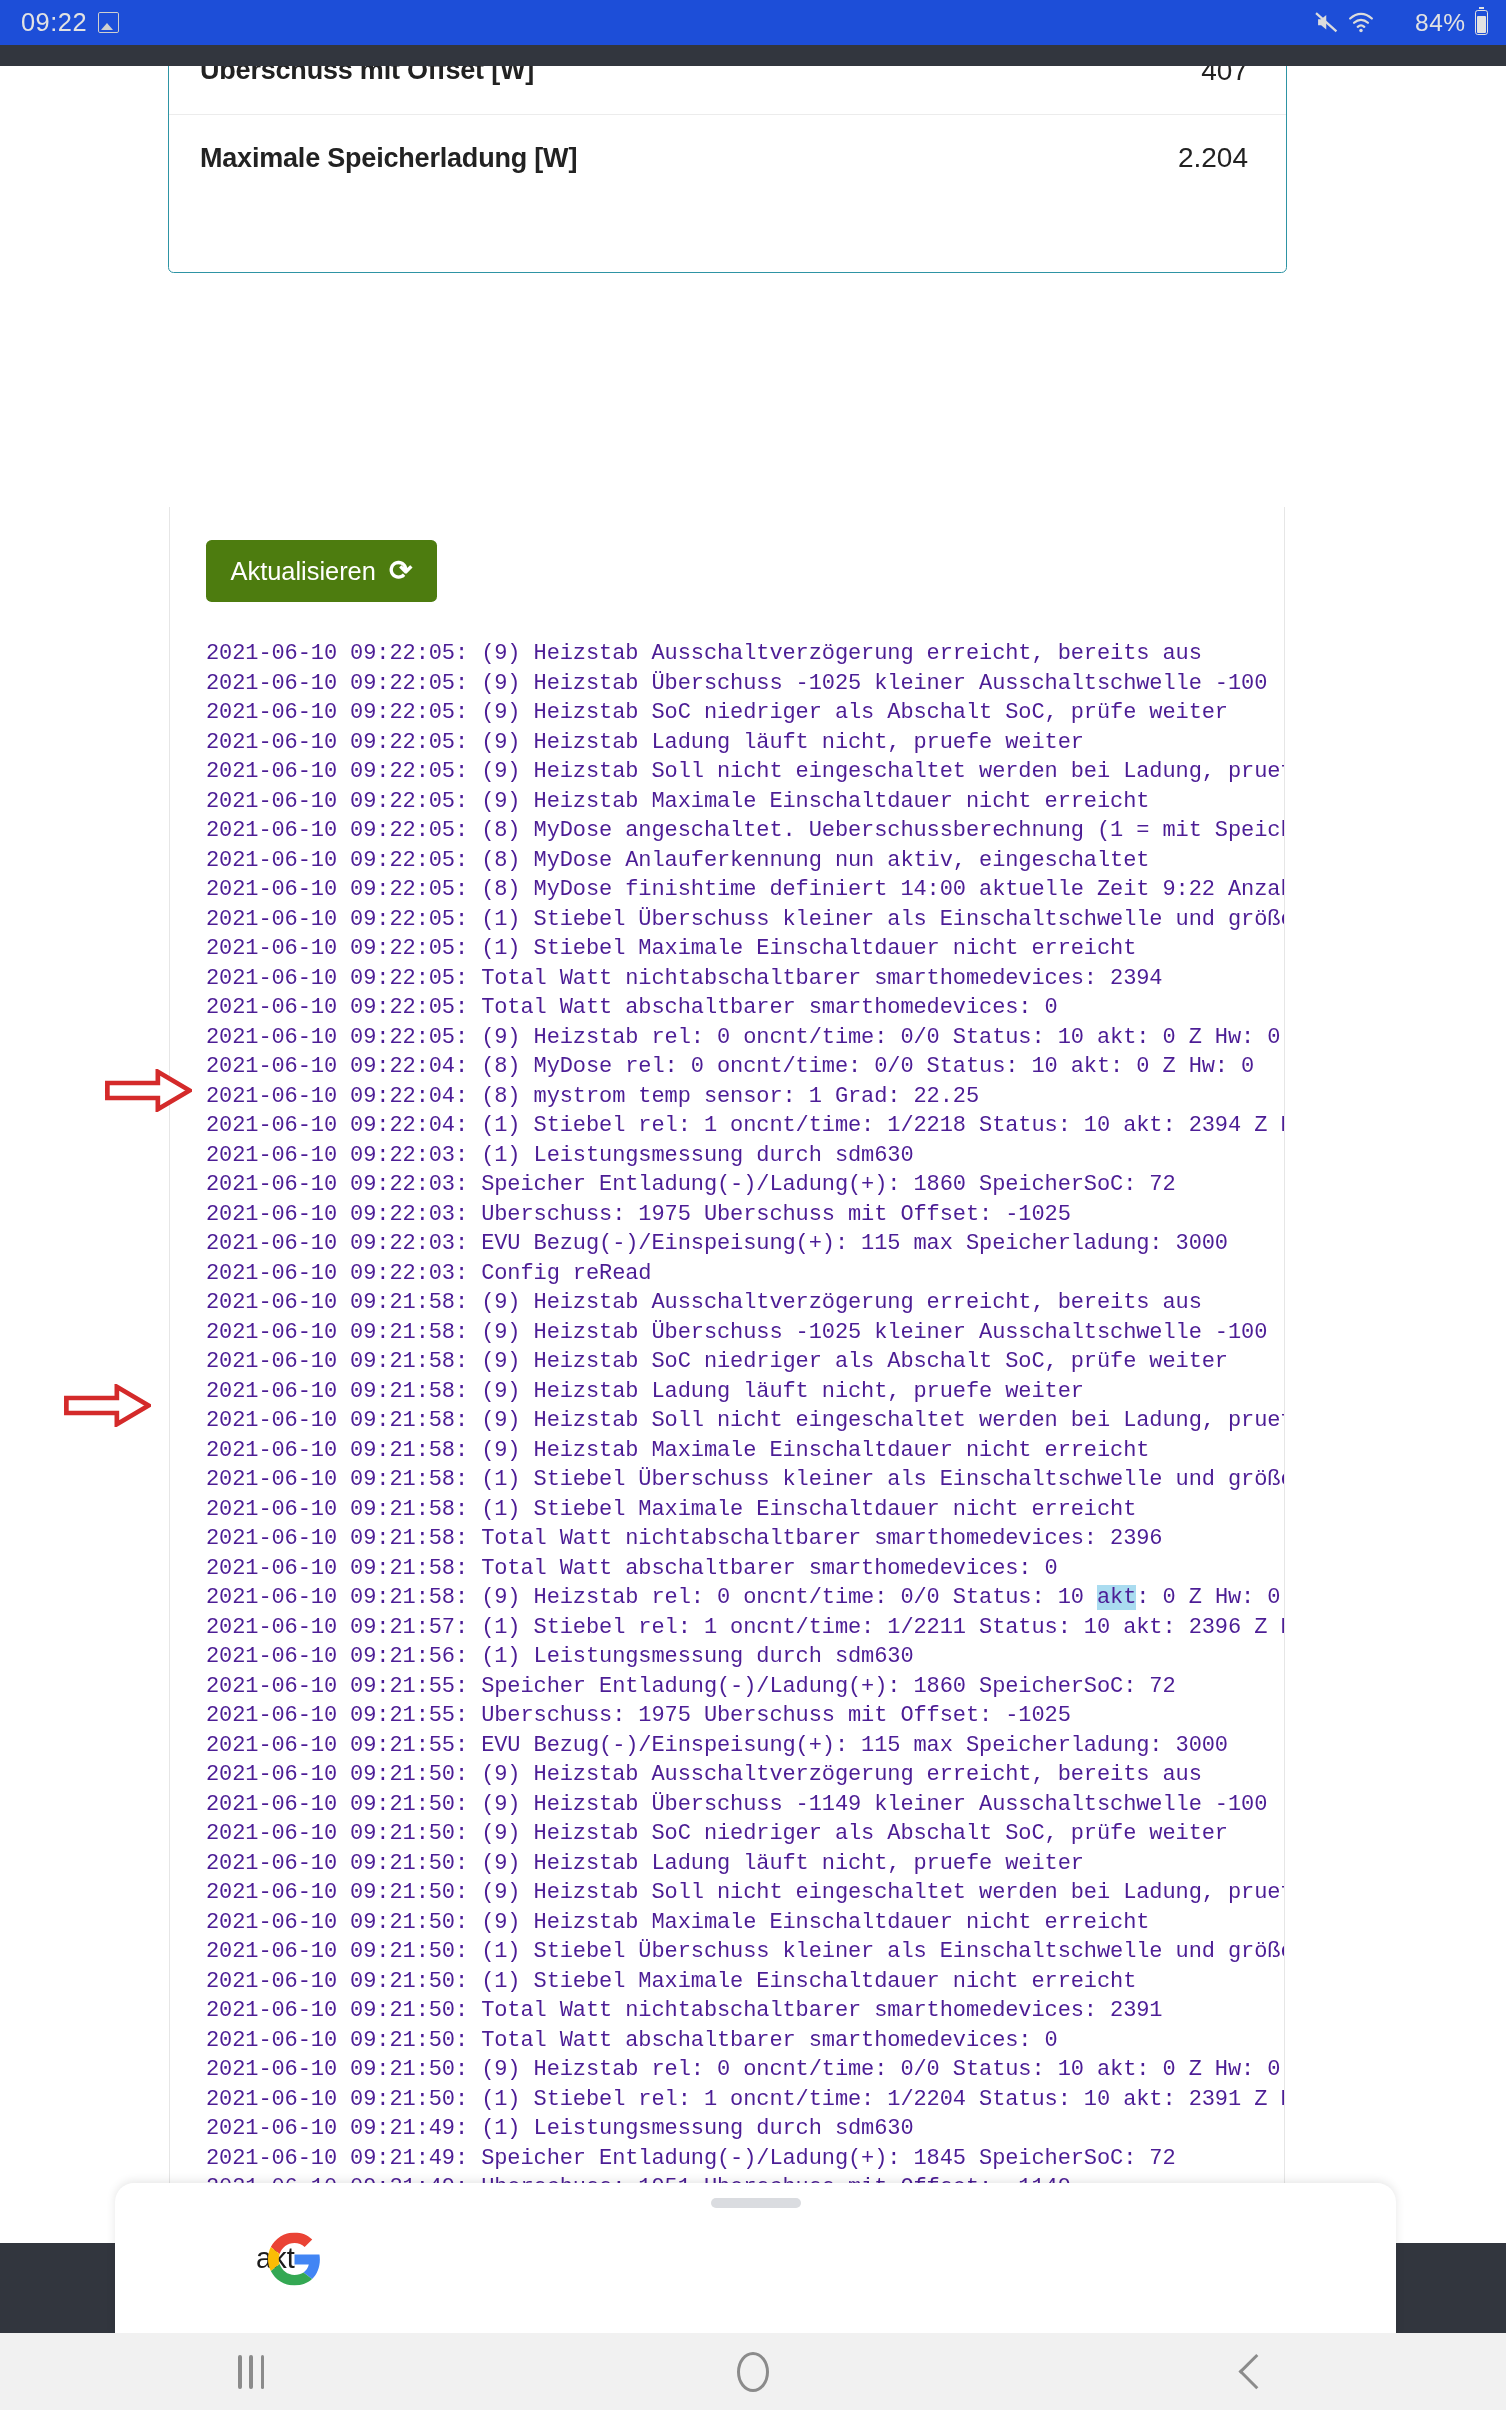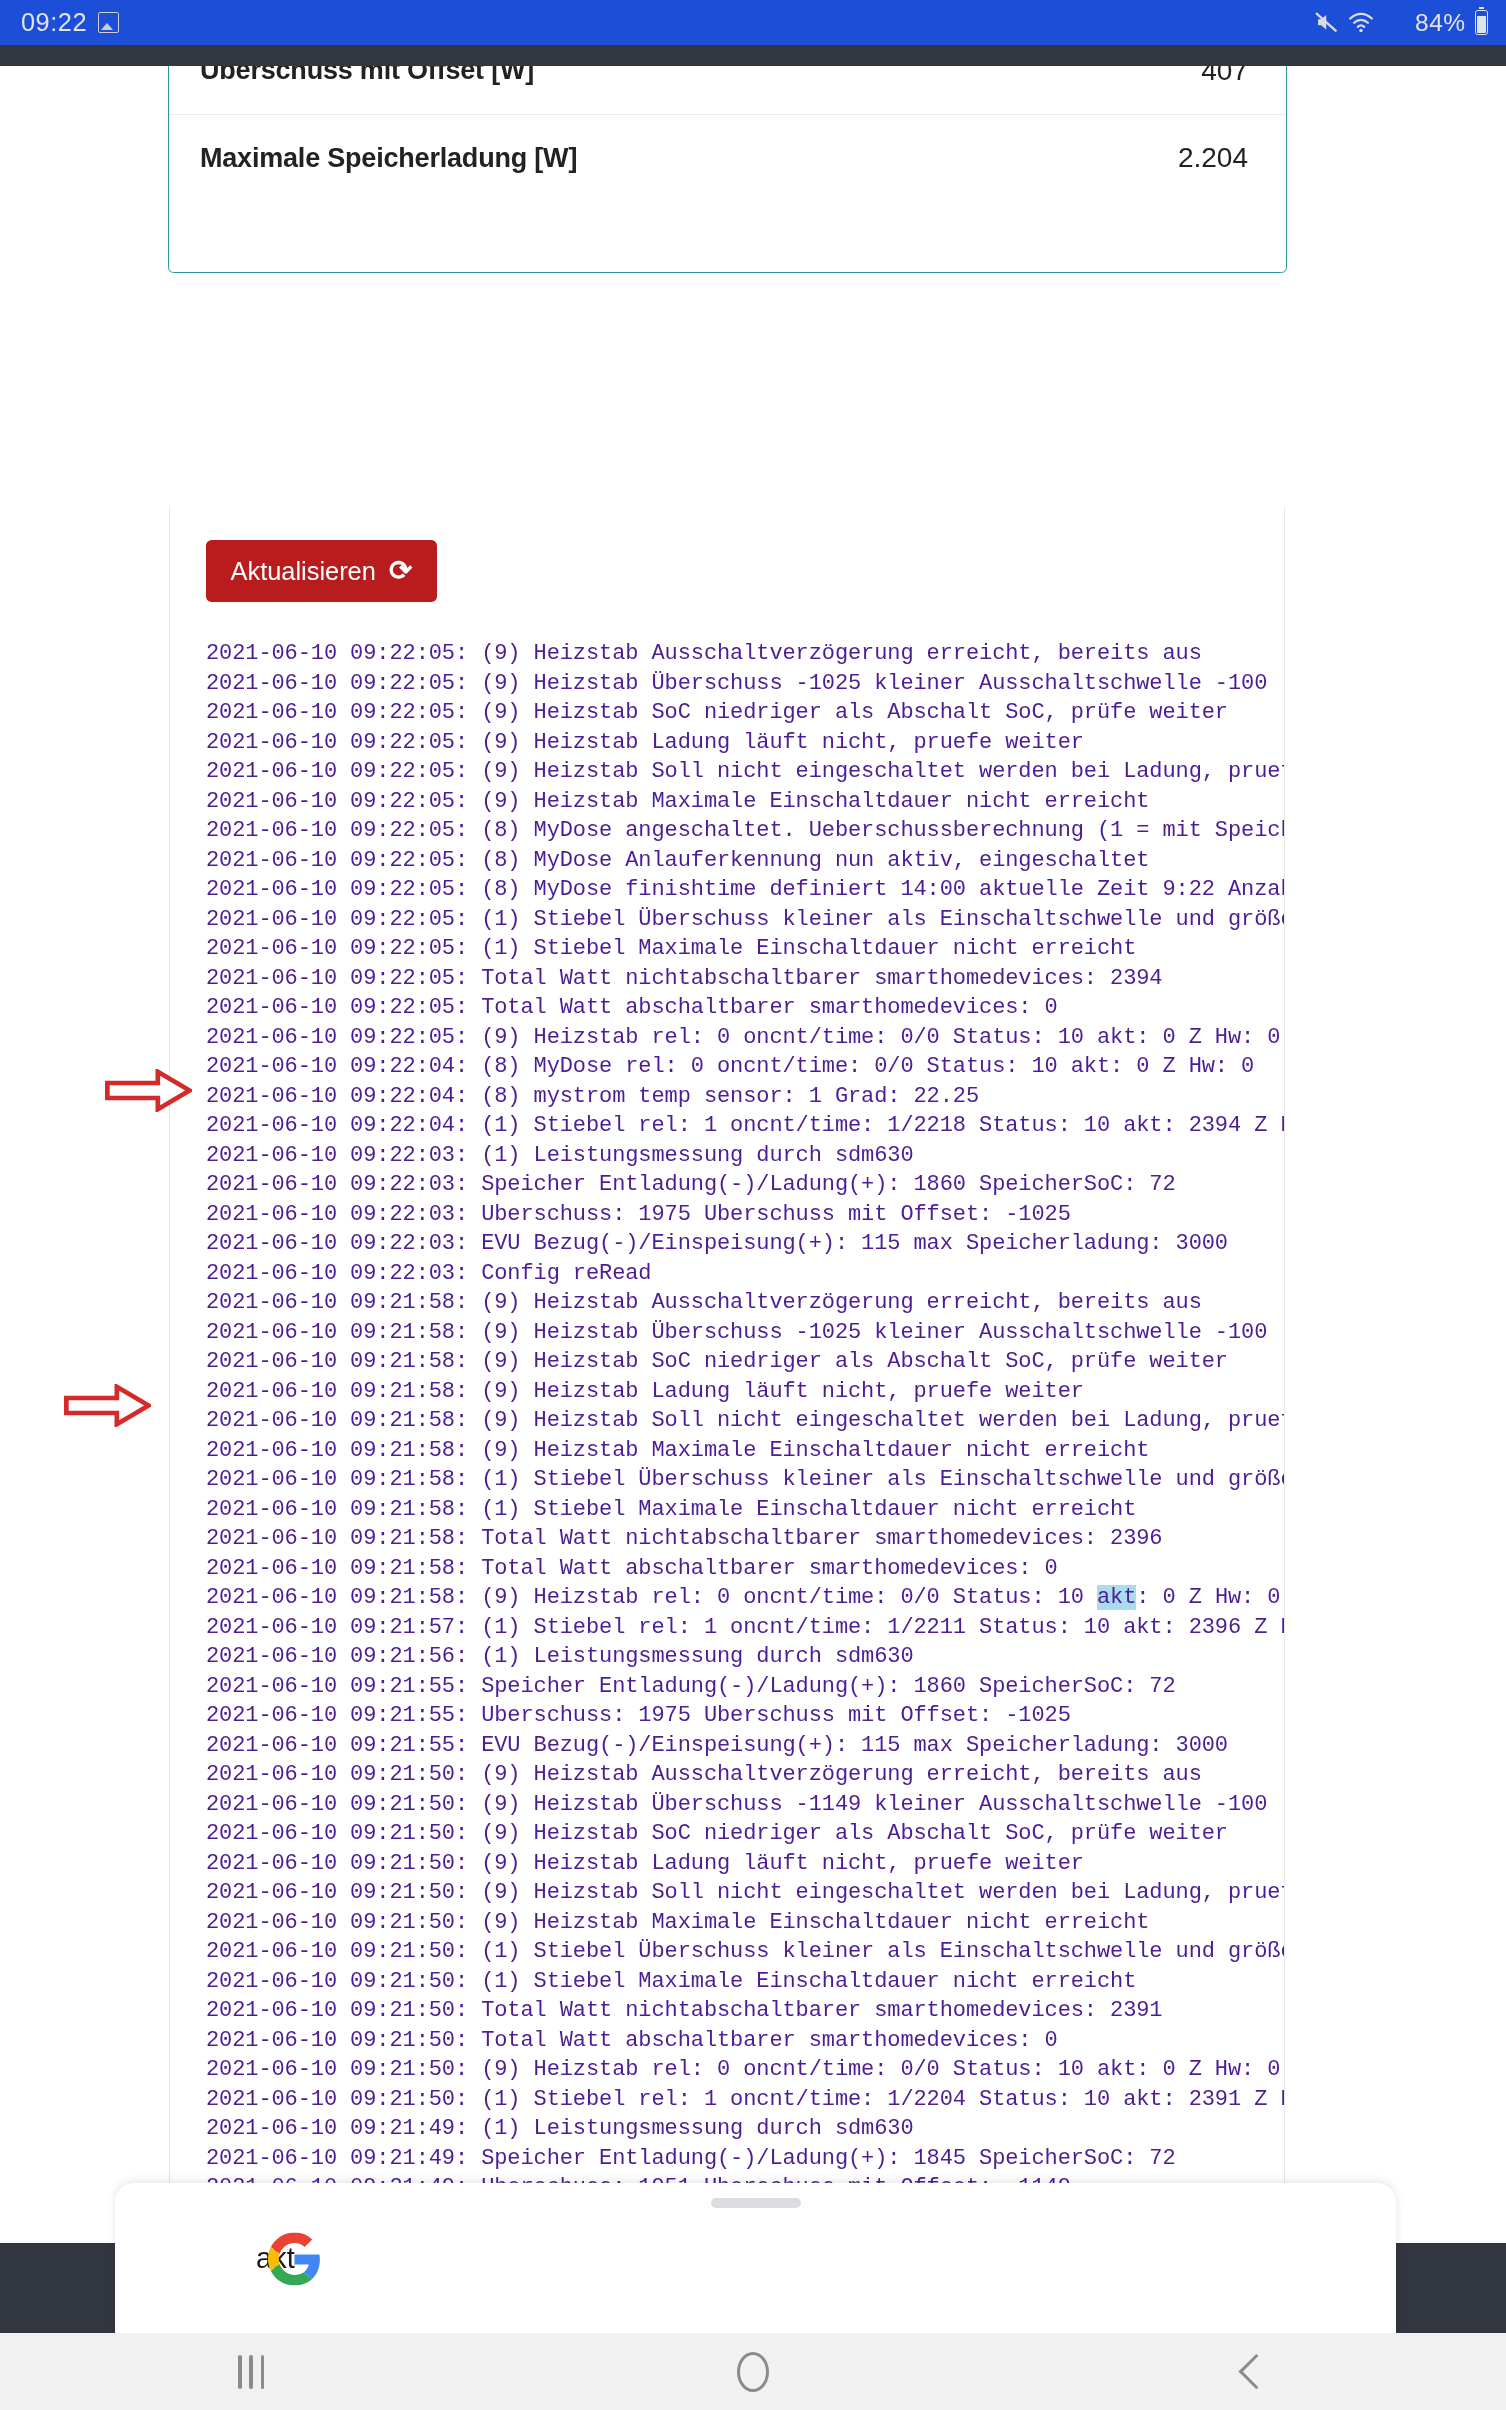--- a/index.html
+++ b/index.html
@@ -93,21 +93,21 @@
   .acc-toggle.minus::before { display:none; }
 
   
   .log-body {
     position:absolute; left:169px; top:441px; width:1116px; height:1716px;
     background:#fff; border-left:1.9px solid #e6e6e6; border-right:1.9px solid #e6e6e6;
     overflow:hidden;
   }
   .btn-refresh {
     position:absolute; left:36px; top:33px;
-    background:#b91c1c; color:#fff; border:none; border-radius:5.6px;
+    background:#4d7c0f; color:#fff; border:none; border-radius:5.6px;
     height:62px; padding:0 24.5px;
     display:flex; align-items:center; gap:13px;
     font-size:25.4px; font-family:"Liberation Sans", sans-serif; cursor:pointer;
   }
   .refresh-glyph { font-size:28px; font-weight:bold; line-height:1; }
 
   .log-lines {
     position:absolute; left:36px; top:132px; width:1111px;
     font-family:"Liberation Mono", monospace;
     font-size:22px; line-height:29.5px; color:#4c1d95;

